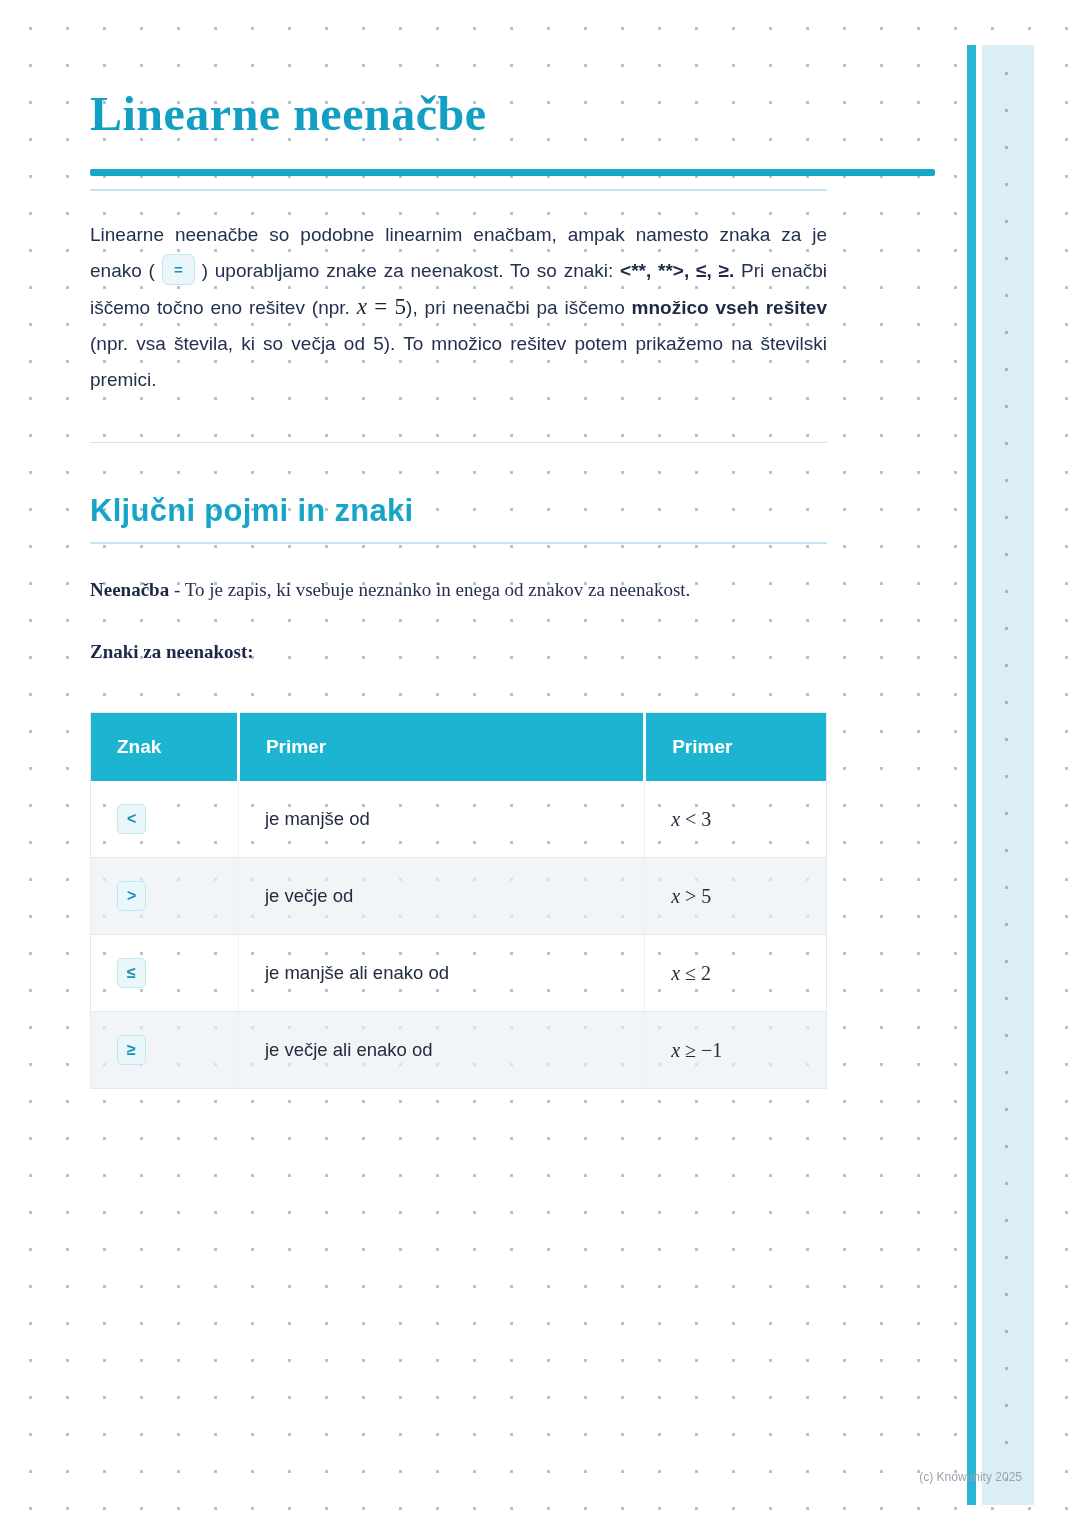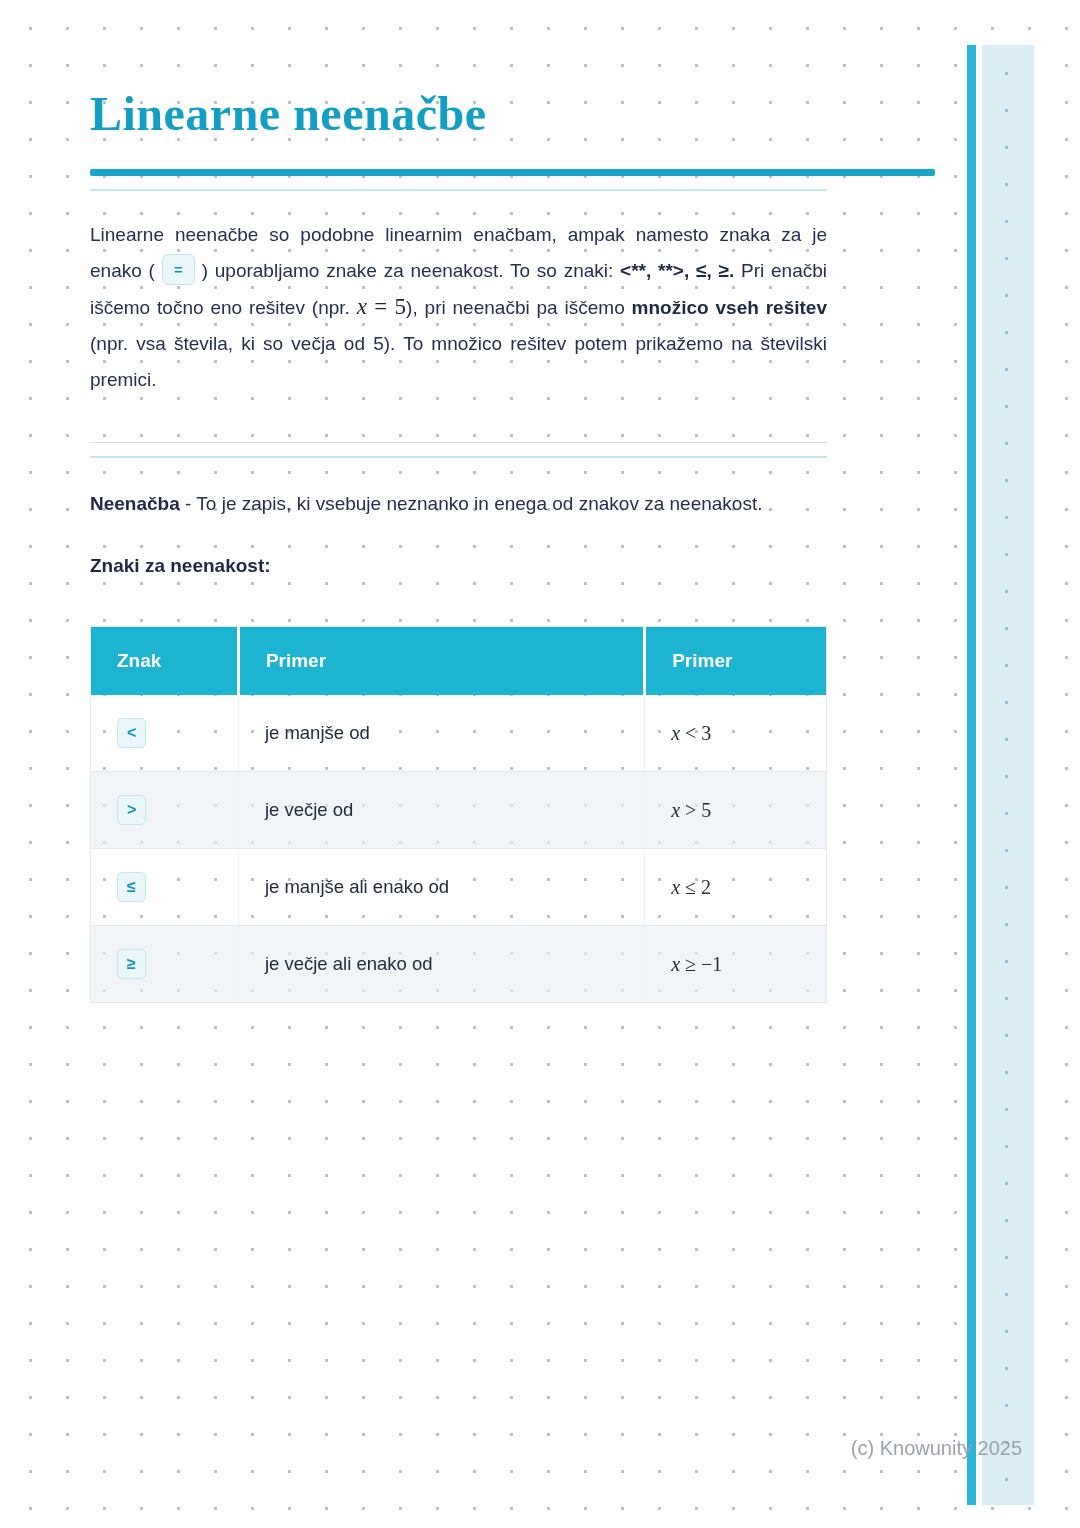--- a/index.html
+++ b/index.html
@@ -79,21 +79,21 @@
   }
   p.body strong { font-weight: 700; color: #1d2947; }
 
   .divider {
     height: 1px;
     background: #dce0e6;
     margin-top: 44px;
     width: 100%;
   }
 
-  .term-p { margin-top: 20px; }
+  .term-p { margin-top: 20px; font-family: Liberation Serif, serif; }
   .term-p.first { margin-top: 28px; }
 
   .chip {
     display: inline-block;
     background: #e9f6fa;
     border: 1px solid #c3e6f0;
     border-radius: 6px;
     color: #1791b6;
     font-weight: 700;
     font-size: 15px;
@@ -159,23 +159,23 @@
     font-style: italic;
     font-size: 19px;
     line-height: 36px;
     color: #24304f;
     margin: 44px 0 0 0;
   }
   p.note .math { font-style: normal; }
 
   .footer {
     position: absolute;
-    top: 1437px;
+    top: 1470px;
     right: 58px;
-    font-size: 20px;
+    font-size: 12px;
     color: #99a2ad;
     z-index: 5;
   }
 </style>
 </head>
 <body>
 
 <div class="page">
 
   <div class="right-bar"></div>
@@ -187,20 +187,21 @@
     <div class="title-rule"></div>
 
     <section>
       <div class="h-underline"></div>
       <p class="body"><span>Linearne neenačbe so podobne linearnim enačbam, ampak namesto znaka za je enako (</span><span class="chip">=</span><span>) uporabljamo znake za neenakost. To so znaki: </span><strong>&lt;**, **&gt;, ≤, ≥.</strong><span> Pri enačbi iščemo točno eno rešitev (npr. </span><span class="math"><em>x</em> <span>= 5</span></span><span>), pri neenačbi pa iščemo </span><strong>množico vseh rešitev</strong><span> (npr. vsa števila, ki so večja od 5). To množico rešitev potem prikažemo na številski premici.</span></p>
     </section>
 
     <div class="divider"></div>
 
     <section>
+      <h2 class="section-heading">Ključni pojmi in znaki</h2>
       <div class="h-underline"></div>
 
       <p class="body term-p first"><strong>Neenačba</strong><span> - To je zapis, ki vsebuje neznanko in enega od znakov za neenakost.</span></p>
 
 
 
       <p class="body term-p"><strong>Znaki za neenakost:</strong></p>
 
       <table class="signs-table">
         <colgroup>

